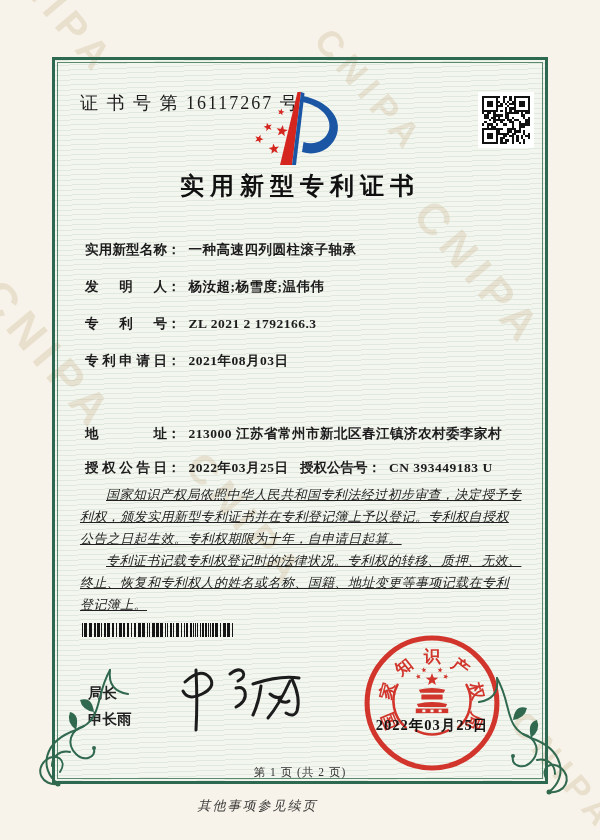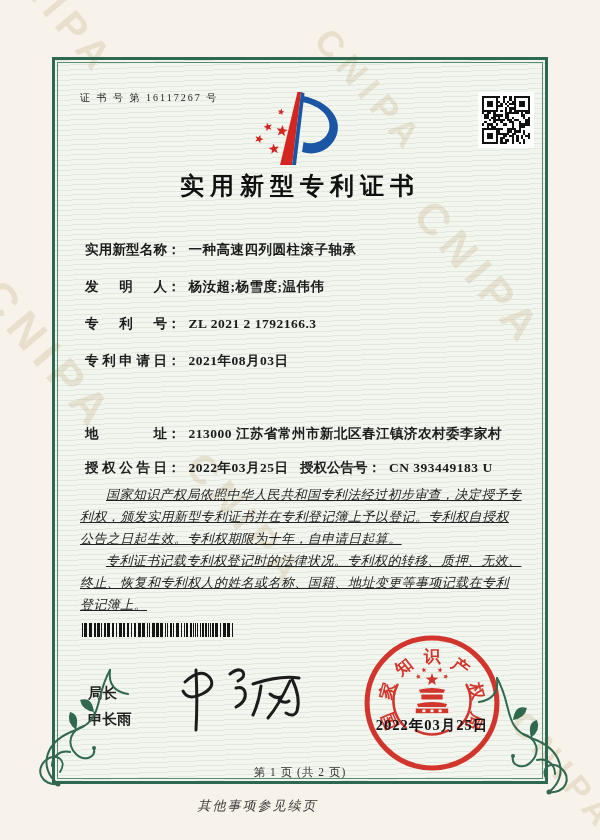--- a/index.html
+++ b/index.html
@@ -15,21 +15,21 @@
   
   .wm{position:absolute;z-index:1;font-family:"Liberation Sans","DejaVu Sans",sans-serif;
       font-weight:bold;color:rgba(205,184,150,.34);letter-spacing:8px;transform:rotate(50deg);white-space:nowrap;}
 
   
   .frame{position:absolute;left:52px;top:57px;width:490px;height:721px;border:3px solid #2d6850;z-index:2;pointer-events:none;}
   .frame-inner{position:absolute;left:2px;top:2px;right:2px;bottom:2px;border:1px solid #5a8a6e;}
 
   .content{position:absolute;left:0;top:0;width:600px;height:840px;z-index:3;}
 
-  .cert-no{position:absolute;left:80px;top:91px;font-size:10px;letter-spacing:2px;color:#1d1d1d;}
+  .cert-no{position:absolute;left:80px;top:91px;font-size:18px;letter-spacing:2px;color:#1d1d1d;}
   .logo{position:absolute;left:252px;top:88px;}
   .qr-wrap{position:absolute;left:478px;top:92px;width:56px;height:56px;background:#fff;}
   .qr-wrap svg{position:absolute;left:4px;top:4px;}
   .title{position:absolute;left:0;top:170px;width:600px;text-align:center;
          font-size:24px;font-weight:bold;letter-spacing:6px;color:#101010;}
 
   .frow{position:absolute;left:85px;font-size:13.5px;font-weight:600;color:#1c1c1c;white-space:nowrap;}
   .flabel{display:inline-block;width:82px;text-align:justify;text-align-last:justify;vertical-align:bottom;}
   .fcolon{margin-right:8px;}
   .fvalue{letter-spacing:.5px;}

